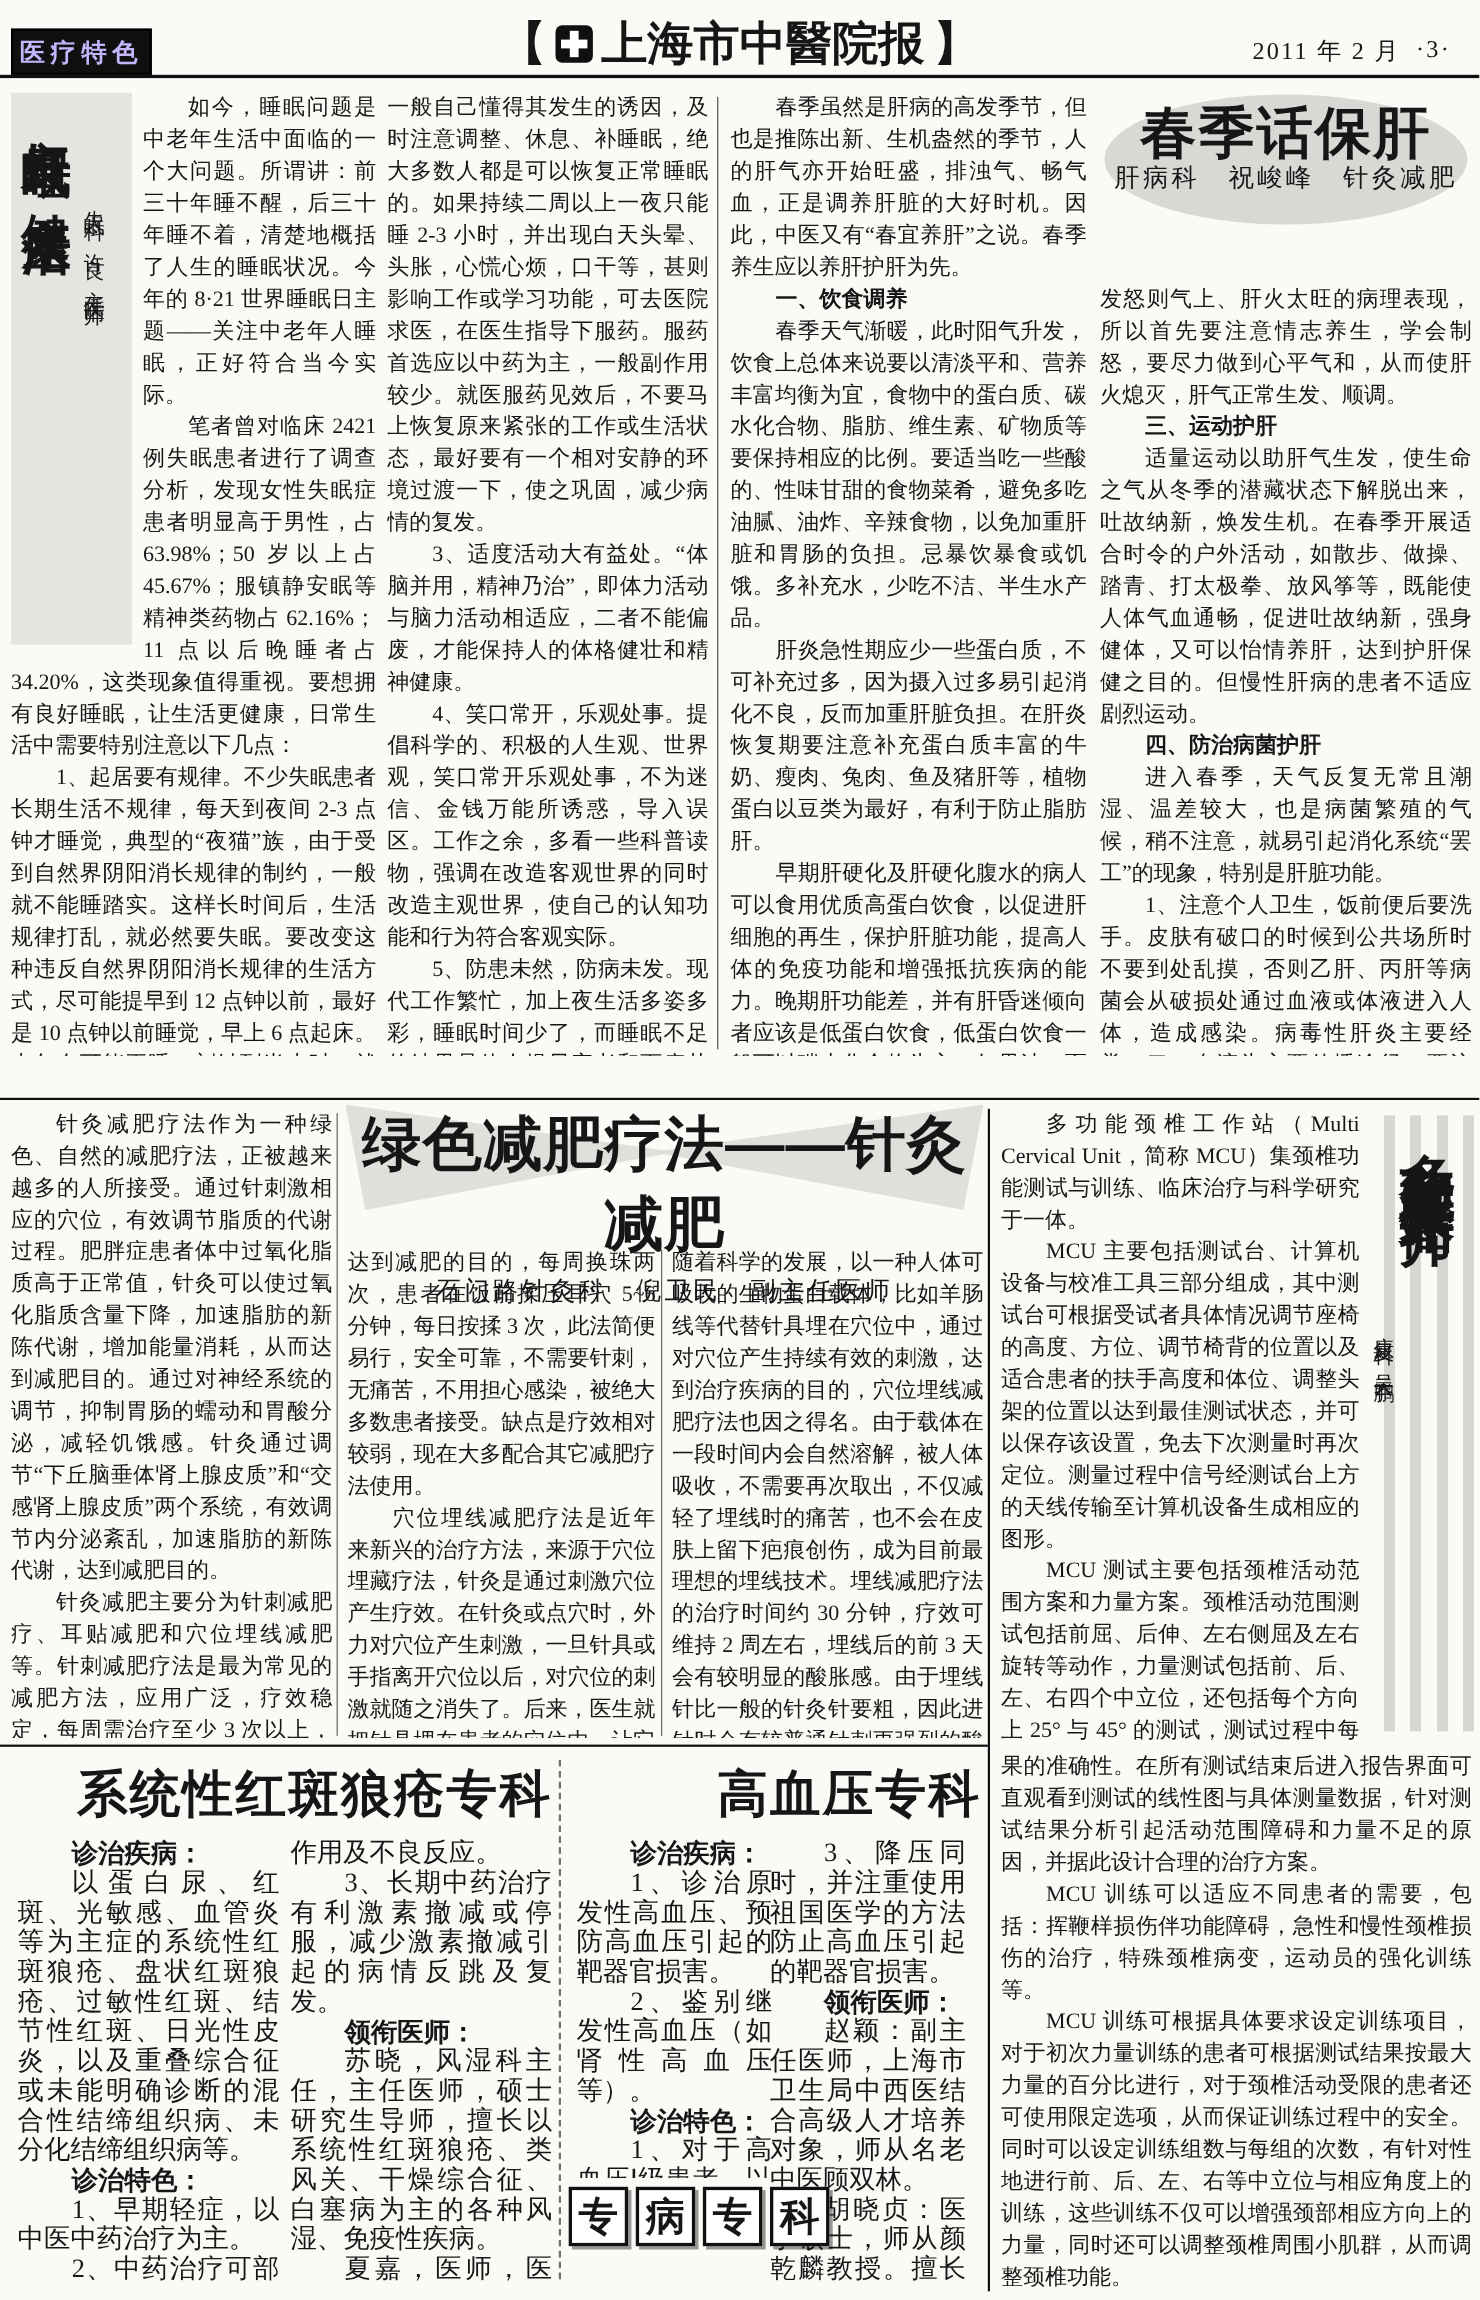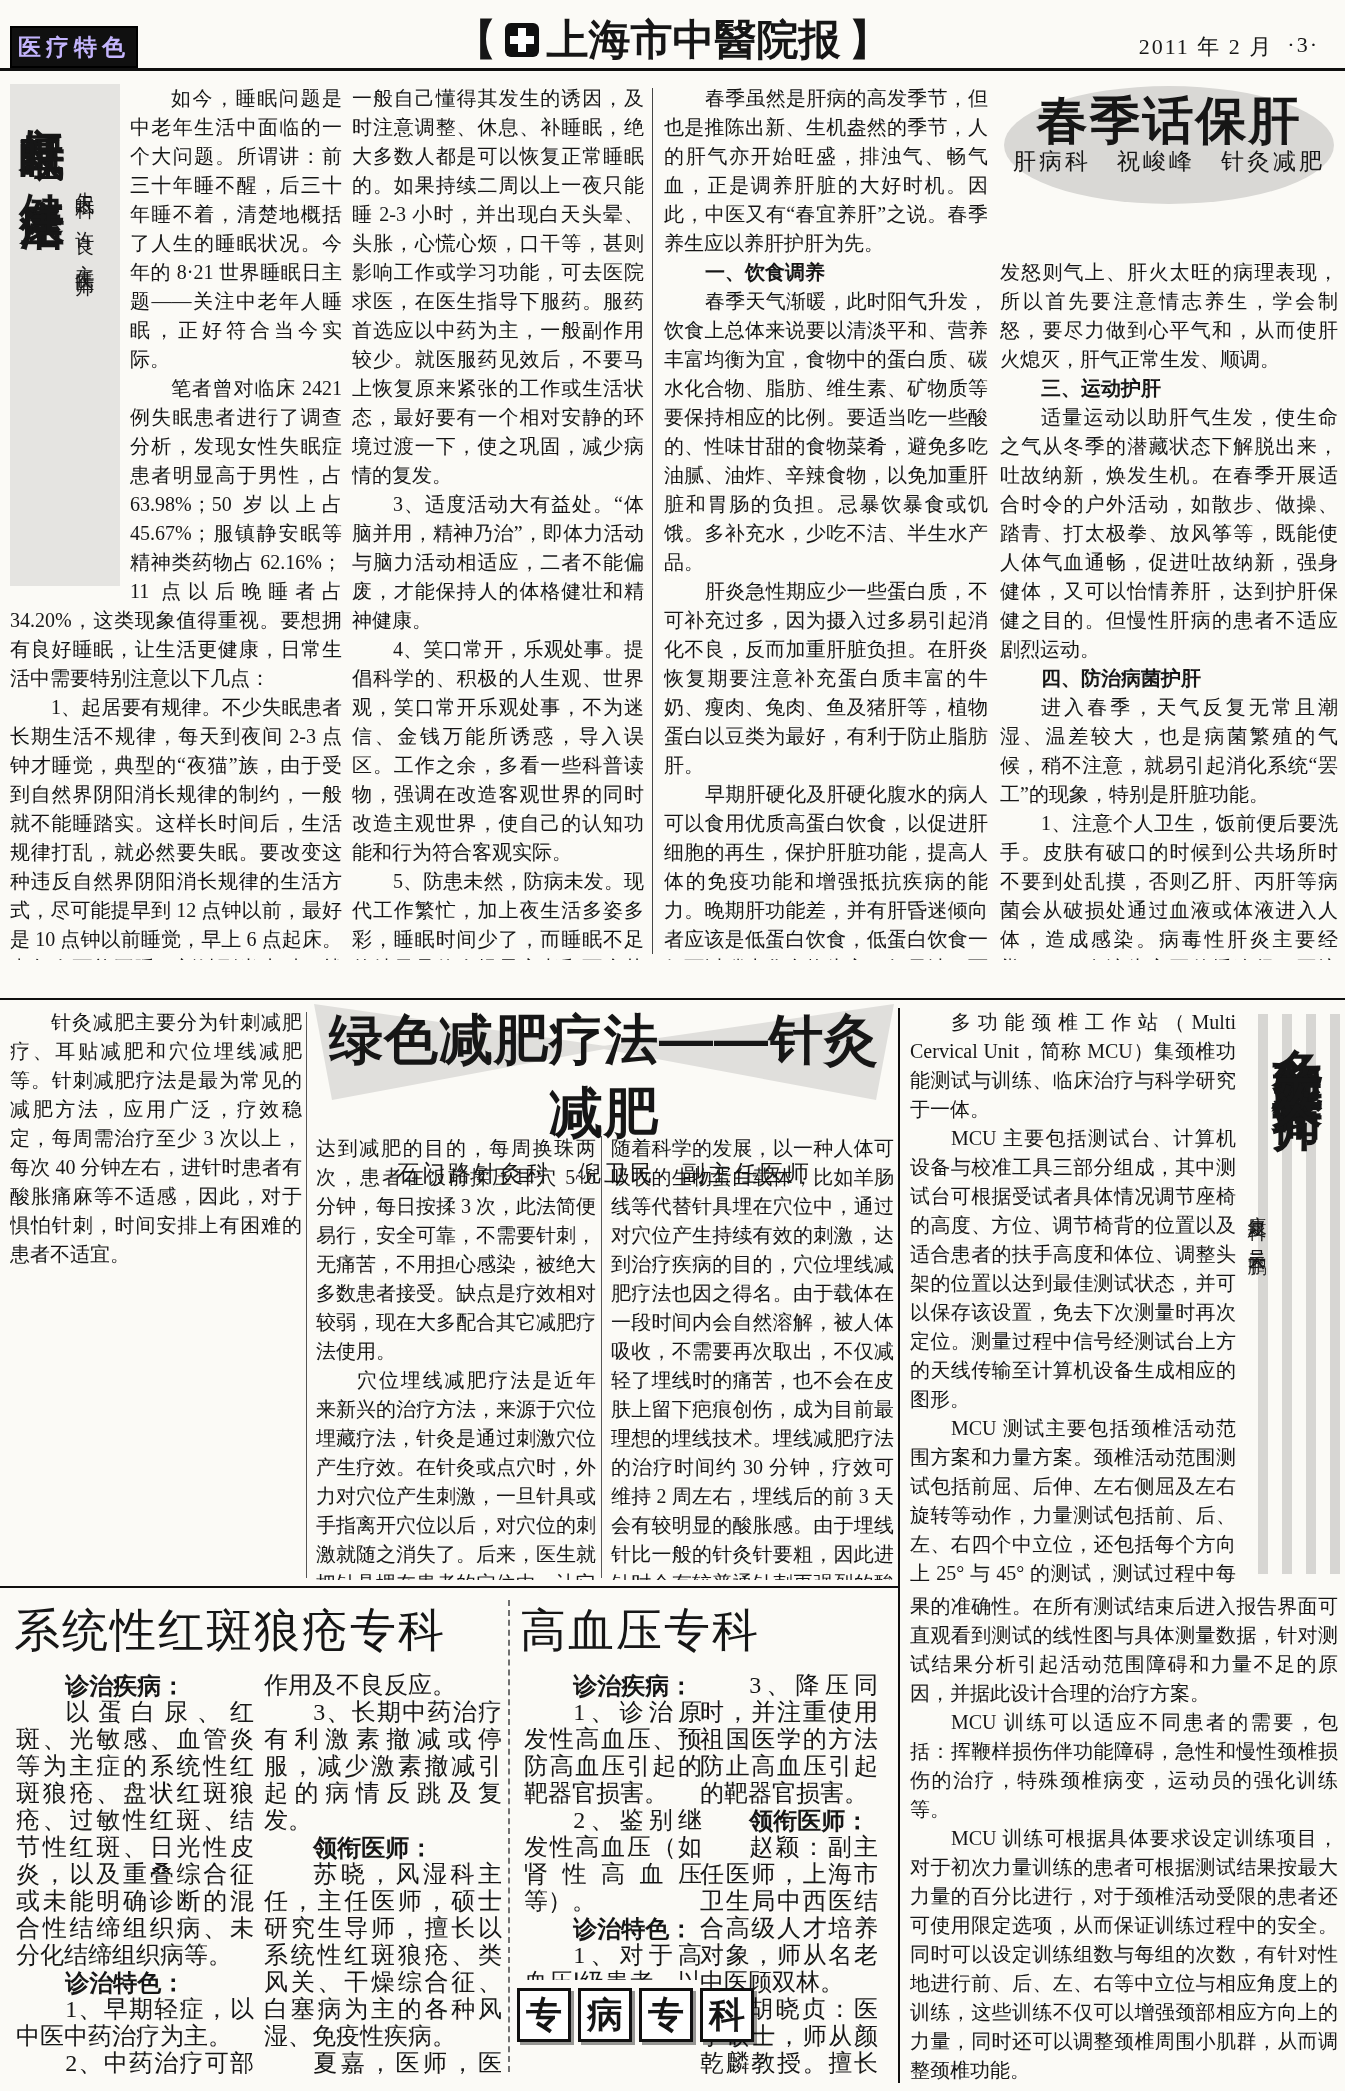--- a/index.html
+++ b/index.html
@@ -73,21 +73,21 @@
     position:absolute;right:-2px;top:6px;width:86px;height:560px;
     background:repeating-linear-gradient(90deg,#d7d6d3 0 10px,transparent 10px 24px);
   }
   .mcu-vauthor{writing-mode:vertical-rl;font-size:19px;letter-spacing:4px;margin-top:192px;width:30px;position:relative;}
   .mcu-vtitle{
     writing-mode:vertical-rl;font-family:"Liberation Sans",sans-serif;
     font-weight:900;font-size:50px;line-height:1.1;position:relative;letter-spacing:6px;
   }
   
   .spec-head{
-    position:absolute;text-align:left;font-size:46px;font-weight:400;
+    position:absolute;text-align:right;font-size:46px;font-weight:700;
     font-family:"Liberation Sans",sans-serif;letter-spacing:2px;
   }
   .dash-div{position:absolute;border-left:2px dashed #6f6f6f;}
   .badge-boxes{position:absolute;left:517px;top:1988px;display:flex;gap:7px;}
   .badge-box{
     width:48px;height:48px;border:3px solid #101010;background:#fff;
     font-family:"Liberation Sans",sans-serif;font-weight:900;font-size:36px;
     display:flex;align-items:center;justify-content:center;
     box-shadow:3px 3px 0 rgba(0,0,0,.4);
   }
@@ -149,20 +149,21 @@
       <p class="para para-p">适量运动以助肝气生发，使生命之气从冬季的潜藏状态下解脱出来，吐故纳新，焕发生机。在春季开展适合时令的户外活动，如散步、做操、踏青、打太极拳、放风筝等，既能使人体气血通畅，促进吐故纳新，强身健体，又可以怡情养肝，达到护肝保健之目的。但慢性肝病的患者不适应剧烈运动。</p>
       <p class="para para-h">四、防治病菌护肝</p>
       <p class="para para-p">进入春季，天气反复无常且潮湿、温差较大，也是病菌繁殖的气候，稍不注意，就易引起消化系统“罢工”的现象，特别是肝脏功能。</p>
       <p class="para para-p">1、注意个人卫生，饭前便后要洗手。皮肤有破口的时候到公共场所时不要到处乱摸，否则乙肝、丙肝等病菌会从破损处通过血液或体液进入人体，造成感染。病毒性肝炎主要经粪、口、血液为主要传播途径，要注意“病从口入”、“病从血入”。</p>
     </div>
 </div>
 
 <div class="rule" style="left:0;top:998px;width:1345px;height:2px;"></div>
 
 <div class="col" style="left:10px;top:1008px;width:292px;height:572px;">
+    <p class="para para-p">针灸减肥疗法作为一种绿色、自然的减肥疗法，正被越来越多的人所接受。通过针刺激相应的穴位，有效调节脂质的代谢过程。肥胖症患者体中过氧化脂质高于正常值，针灸可以使过氧化脂质含量下降，加速脂肪的新陈代谢，增加能量消耗，从而达到减肥目的。通过对神经系统的调节，抑制胃肠的蠕动和胃酸分泌，减轻饥饿感。针灸通过调节“下丘脑垂体肾上腺皮质”和“交感肾上腺皮质”两个系统，有效调节内分泌紊乱，加速脂肪的新陈代谢，达到减肥目的。</p>
     <p class="para para-p">针灸减肥主要分为针刺减肥疗、耳贴减肥和穴位埋线减肥等。针刺减肥疗法是最为常见的减肥方法，应用广泛，疗效稳定，每周需治疗至少 3 次以上，每次 40 分钟左右，进针时患者有酸胀痛麻等不适感，因此，对于惧怕针刺，时间安排上有困难的患者不适宜。</p>
   </div>
 <div class="rule" style="left:306px;top:1012px;width:1px;height:566px;background:#555;"></div>
 
 <div class="acu-head">
   <div class="tri tri-l"></div>
   <div class="tri tri-r"></div>
   <h2>绿色减肥疗法——针灸减肥</h2>
   <div class="byline">石门路针灸科　倪卫民　副主任医师</div>
 </div>

